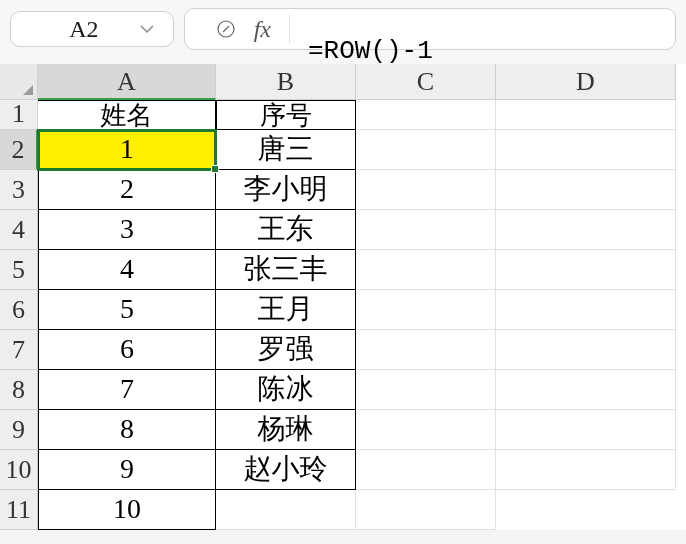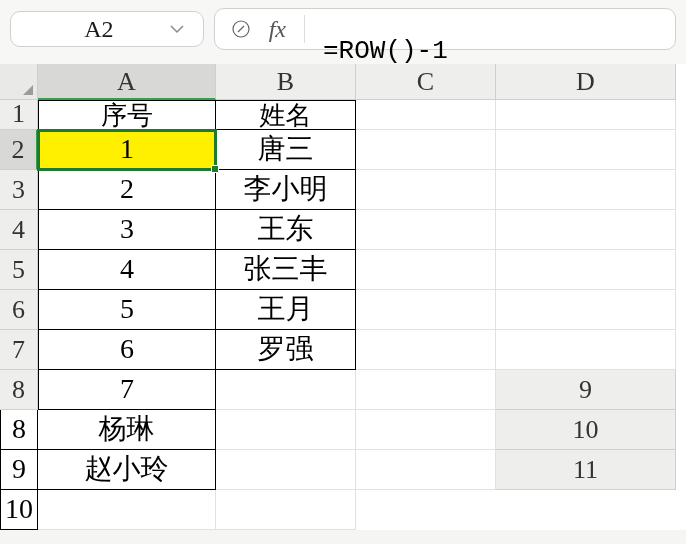--- a/index.html
+++ b/index.html
@@ -42,21 +42,21 @@
     margin-left: auto;
     color: #8a8a8a;
   }
   .fx-group {
     display: flex;
     align-items: center;
     height: 42px;
     background: #ffffff;
     border: 1px solid #d0d0d0;
     border-radius: 10px;
-    padding: 0 16px;
+    padding: 0 31px;
     gap: 18px;
     flex: 1;
   }
   .fx-icon {
     width: 20px;
     height: 20px;
     color: #666;
   }
   .fx-label {
     font-style: italic;
@@ -190,22 +190,22 @@
 </div>
 
 <div class="sheet" data-name="spreadsheet-grid">
   <div class="corner" data-name="select-all-corner"></div>
   <div class="col-header selected" data-name="col-header-a">A</div>
   <div class="col-header" data-name="col-header-b">B</div>
   <div class="col-header" data-name="col-header-c">C</div>
   <div class="col-header" data-name="col-header-d">D</div>
 
   <div class="row-header row1" data-name="row-header">1</div>
+  <div class="cell row1 data-b top-border" data-name="cell-b1">姓名</div>
   <div class="cell row1 data-a top-border" data-name="cell-a1">序号</div>
-  <div class="cell row1 data-b top-border" data-name="cell-b1">姓名</div>
   <div class="cell row1" data-name="cell-c1"></div>
   <div class="cell row1" data-name="cell-d1"></div>
 
   <div class="row-header selected" data-name="row-header">2</div>
   <div class="cell data-a serif active" data-name="cell-a2">1<div class="fill-handle" data-name="fill-handle"></div></div>
   <div class="cell data-b" data-name="cell-b2">唐三</div>
   <div class="cell" data-name="cell-c2"></div>
   <div class="cell" data-name="cell-d2"></div>
 
   <div class="row-header" data-name="row-header">3</div>
@@ -233,20 +233,21 @@
   <div class="cell" data-name="cell-d6"></div>
 
   <div class="row-header" data-name="row-header">7</div>
   <div class="cell data-a serif" data-name="cell-a7">6</div>
   <div class="cell data-b" data-name="cell-b7">罗强</div>
   <div class="cell" data-name="cell-c7"></div>
   <div class="cell" data-name="cell-d7"></div>
 
   <div class="row-header" data-name="row-header">8</div>
   <div class="cell data-a serif" data-name="cell-a8">7</div>
+  <div class="cell data-b" data-name="cell-b8">陈冰</div>
   <div class="cell" data-name="cell-c8"></div>
   <div class="cell" data-name="cell-d8"></div>
 
   <div class="row-header" data-name="row-header">9</div>
   <div class="cell data-a serif" data-name="cell-a9">8</div>
   <div class="cell data-b" data-name="cell-b9">杨琳</div>
   <div class="cell" data-name="cell-c9"></div>
   <div class="cell" data-name="cell-d9"></div>
 
   <div class="row-header" data-name="row-header">10</div>

